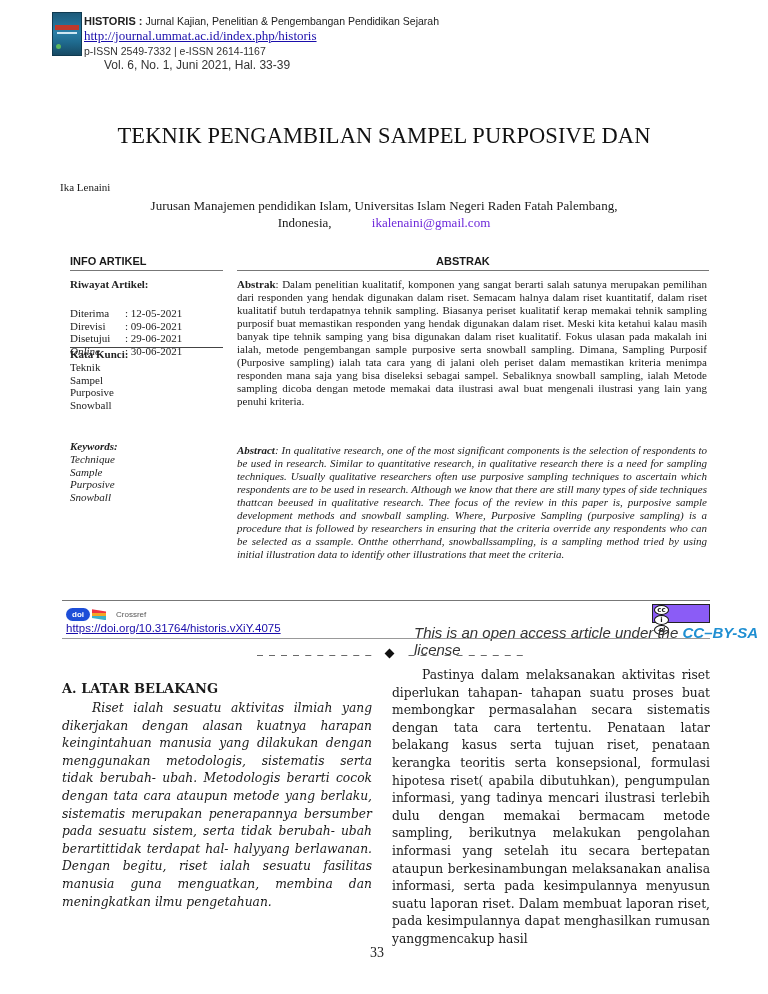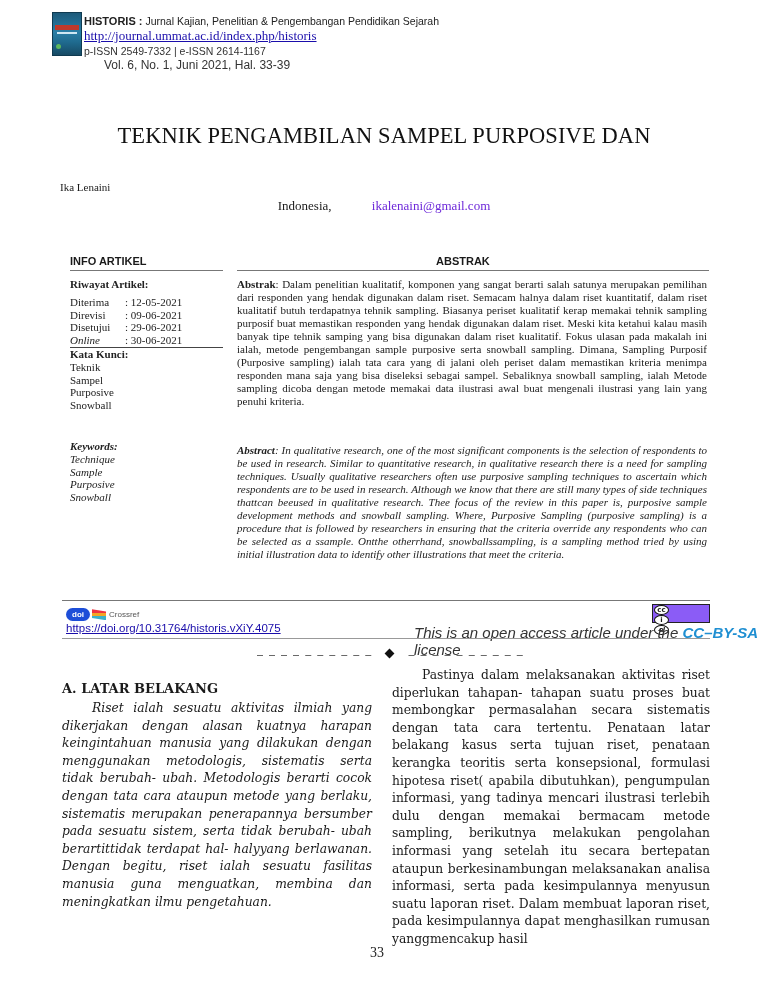--- a/index.html
+++ b/index.html
@@ -30,21 +30,21 @@
   .col-left .lbl { font-weight: bold; }
   .dates { display: grid; grid-template-columns: 55px auto; }
   .abs-text { left: 237px; width: 470px; font-family: "Liberation Serif", serif; font-size: 11px; line-height: 13px; text-align: justify; color:#222; }
   .abs-text .lead { font-weight: bold; }
   .abs-en { font-style: italic; }
 
   
   .doi-row { font-family: "Liberation Sans", sans-serif; }
   .doi-badge { display:inline-block; width: 24px; height: 13px; border-radius: 7px; background:#1d4ed8; color:#fff; font-size:8px; font-weight:bold; line-height:13px; text-align:center; vertical-align: middle; }
   .crossref-mark { display:inline-block; width: 14px; height: 11px; vertical-align: middle; margin-left: 2px; background: linear-gradient(180deg,#ef3340 0 33%,#f5a623 33% 66%,#3eb1c8 66% 100%); clip-path: polygon(0 0,100% 20%,100% 100%,0 80%); }
-  .crossref-text { font-size: 8px; color:#555; vertical-align: middle; margin-left: 3px; }
+  .crossref-text { font-size: 8px; color:#555; vertical-align: middle; margin-left: 10px; }
   .doi-link { font-size: 11.5px; color:#1a0dab; text-decoration: underline; }
   .lic { font-size: 15px; font-style: italic; color:#333; }
   .lic .cc { color:#1f8fd2; font-weight: bold; font-style: italic; }
   .cc-badge { display:flex; width: 56px; height: 17px; background:#8b5cf6; border: 1px solid #222; flex-direction: column; }
   .cc-badge span { display:inline-flex; align-items:center; justify-content:center; width: 15px; height: 15px; border-radius: 50%; background:#fff; border:1.5px solid #111; font-size:7px; font-weight:bold; font-family: "DejaVu Sans", sans-serif; margin: 0 1px; box-sizing:border-box; }
 
   .divider { left: 257px; top: 649px; width: 256px; font-family: "DejaVu Sans Mono", monospace; font-size: 10px; color:#333; letter-spacing: 0px; white-space: nowrap; }
 
   
   .body-col { font-family: "DejaVu Serif", serif; font-size: 12.3px; line-height: 17.6px; text-align: justify; color:#1a1a1a; }
@@ -66,30 +66,31 @@
 </div>
 <a class="abs jurl">http://journal.ummat.ac.id/index.php/historis</a>
 <div class="abs jissn">p-ISSN 2549-7332 | e-ISSN 2614-1167</div>
 <div class="abs jvol">Vol. 6, No. 1, Juni 2021, Hal. 33-39</div>
 
 <div class="abs title">
   <div>TEKNIK PENGAMBILAN SAMPEL PURPOSIVE DAN</div>
 </div>
 <div class="abs author">Ika Lenaini</div>
 <div class="abs affil">
+  <div>Jurusan Manajemen pendidikan Islam, Universitas Islam Negeri Raden Fatah Palembang,</div>
   <div><span>Indonesia, </span><a>ikalenaini@gmail.com</a></div>
 </div>
 
 <div class="abs sechead" style="left:70px;">INFO ARTIKEL</div>
 <div class="abs rule" style="left:70px; top:270px; width:153px;"></div>
 <div class="abs sechead" style="left:436px;">ABSTRAK</div>
 <div class="abs rule" style="left:237px; top:270px; width:472px;"></div>
 
 <div class="abs col-left" style="top:278px;">
-  <div class="lbl" style="margin-bottom:5px;">Riwayat Artikel:</div>
+  <div class="lbl" style="margin-bottom:16px;">Riwayat Artikel:</div>
   <div class="dates">
     <span>Diterima</span>
       <span>: 12-05-2021</span>
     <span>Direvisi</span>
       <span>: 09-06-2021</span>
     <span>Disetujui</span>
       <span>: 29-06-2021</span>
     <span style="font-style:italic;">Online</span>
       <span>: 30-06-2021</span>
   </div>

